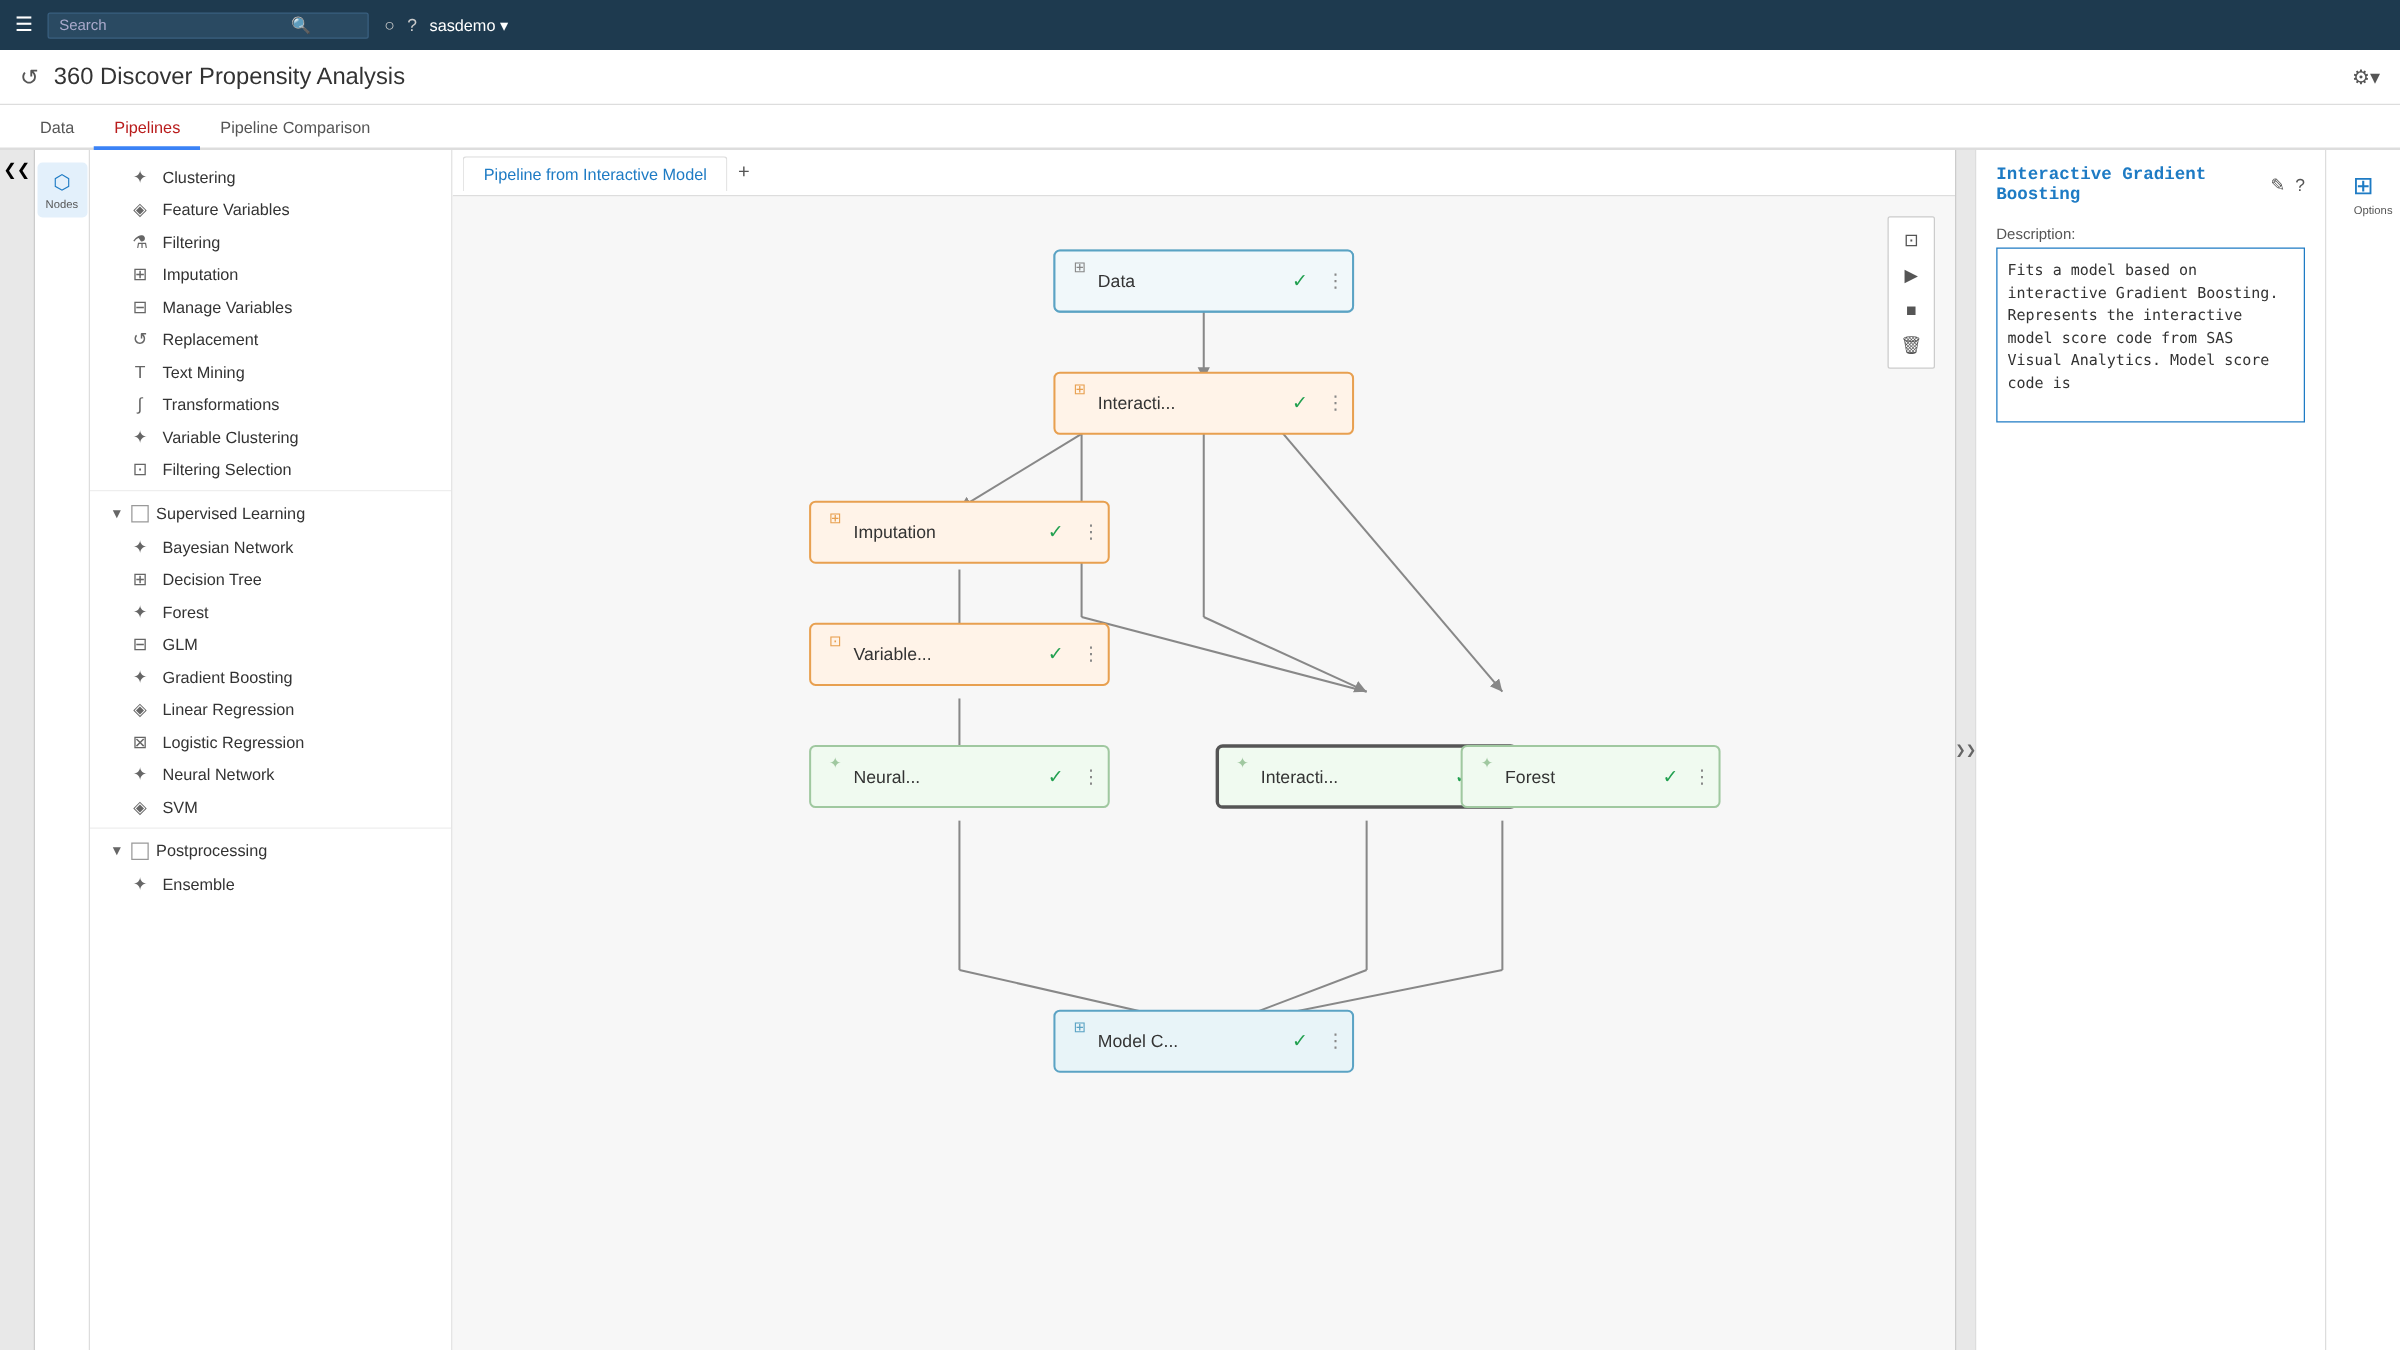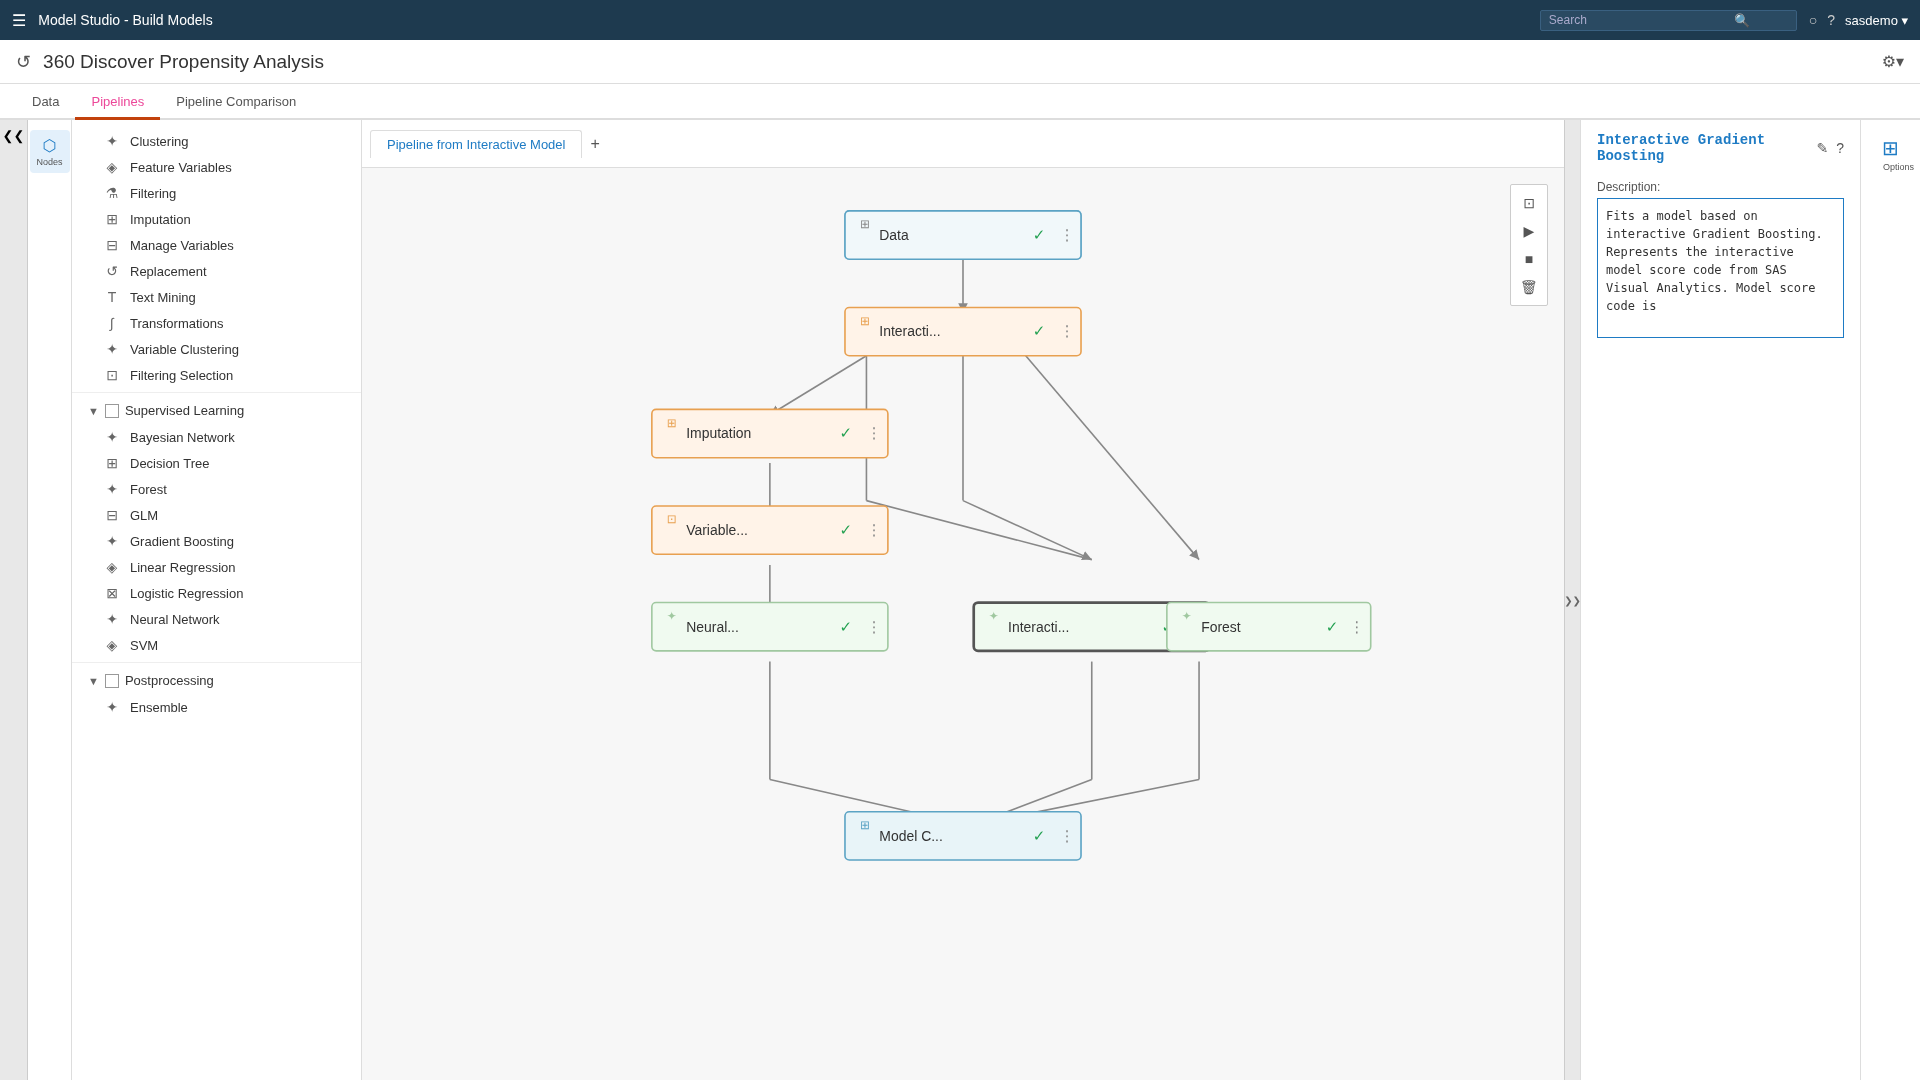--- a/index.html
+++ b/index.html
@@ -40,21 +40,21 @@
     
     .tabbar {
       display: flex; align-items: flex-end; height: 36px;
       background: white; border-bottom: 2px solid #ddd;
       padding: 0 16px;
     }
     .tab {
       padding: 8px 16px; cursor: pointer; font-size: 13px; color: #555;
       border-bottom: 3px solid transparent; margin-bottom: -2px;
     }
-    .tab.active { color: #ec4899; border-bottom: 3px solid #c2410c; font-weight: 500; }
+    .tab.active { color: #b91c1c; border-bottom: 3px solid #3b82f6; font-weight: 500; }
 
     
     .main { display: flex; height: calc(1080px - 40px - 44px - 36px); }
 
     
     .sidebar-toggle {
       width: 28px; background: #e8e8e8; border-right: 1px solid #ccc;
       display: flex; flex-direction: column; align-items: center; padding-top: 8px;
       cursor: pointer;
     }
@@ -88,21 +88,21 @@
     .sidebar-icon { font-size: 14px; color: #666; width: 16px; text-align: center; }
     .collapse-icon { font-size: 11px; color: #666; }
     .checkbox-icon { width: 14px; height: 14px; border: 1px solid #999; display: inline-block; }
 
     
     .canvas-area { flex: 1; background: #f7f7f7; display: flex; flex-direction: column; overflow: hidden; }
 
     
     .pipeline-tabs {
       display: flex; align-items: center; background: white;
-      border-bottom: 1px solid #ddd; height: 48px; padding: 0 8px; gap: 0;
+      border-bottom: 1px solid #ddd; height: 37px; padding: 0 8px; gap: 0;
     }
     .pipeline-tab {
       padding: 6px 16px; cursor: pointer; font-size: 13px; color: #555;
       border: 1px solid transparent; border-bottom: none; margin-bottom: -1px;
     }
     .pipeline-tab.active {
       background: white; border-color: #ddd; color: #1e7bc4;
       border-radius: 3px 3px 0 0;
     }
     .pipeline-tab-add { font-size: 16px; color: #555; cursor: pointer; padding: 4px 8px; }
@@ -171,21 +171,20 @@
     .sidebar::-webkit-scrollbar-thumb { background: #bbb; border-radius: 3px; }
 
     
     .sidebar-divider { height: 1px; background: #eee; margin: 4px 0; }
   </style>
 </head>
 <body>
 
 <div class="header">
   <span class="header-menu-icon">☰</span>
-  <span class="header-title">Model Studio - Build Models</span>
   <div class="header-search">
     <input type="text" placeholder="Search" style="">
     <span style="color:#aac;">🔍</span>
   </div>
   <div class="header-icons">
     <span class="header-icon">○</span>
     <span class="header-icon">?</span>
     <span class="header-user">sasdemo ▾</span>
   </div>
 </div>

